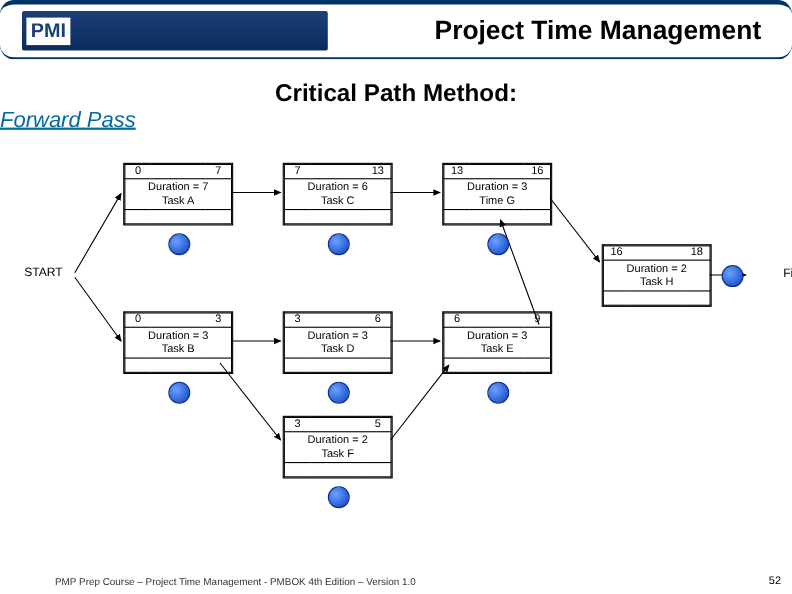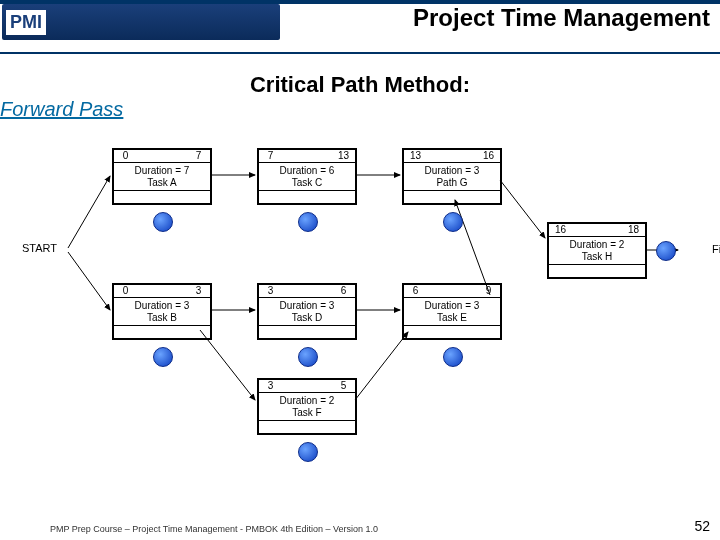--- a/index.html
+++ b/index.html
@@ -9,25 +9,26 @@
     height: 540px;
     font-family: Arial, Helvetica, sans-serif;
     background: #fff;
     color: #000;
     font-size: 12px;
     position: relative;
     overflow: hidden;
   }
   .header {
     display: flex;
-    align-items: flex-start;
+    align-items: center;
     height: 48px;
     border-top: 4px solid #003366;
     border-bottom: 2px solid #003366;
-    padding: 0 2px;
+    padding: 0 20px;
+    border-radius: 13px;
   }
   .logo {
     width: 270px;
     height: 36px;
     background: linear-gradient(#1a3f7a, #0b2b5a);
     display: flex;
     align-items: center;
     color: #fff;
     font-size: 8px;
     padding: 0 4px;
@@ -133,21 +134,21 @@
     left: 6px;
     bottom: 6px;
     font-size: 9px;
     color: #333;
     margin-left: 44px;
   }
   .pagenum {
     position: absolute;
     right: 10px;
     bottom: 6px;
-    font-size: 14px;
+    font-size: 10px;
     padding-left: 37px;
   }
 </style>
 </head>
 <body>
 
 <div class="header">
   <div class="logo">
     <span class="pmi">PMI</span>
   </div>
@@ -221,21 +222,21 @@
       </div>
   </div>
   <div class="dot" style="left:298px; top:82px;"></div>
 
   <div class="node" style="left:402px; top:18px;">
     <div class="row1">
         <div class="cell es">13</div>
         <div class="gap"></div>
         <div class="cell ef">16</div>
       </div>
-    <div class="row2"><span>Duration = 3</span><br><span>Path G</span></div>
+    <div class="row2"><span>Duration = 3</span><br><span>Time G</span></div>
     <div class="row3">
         <div class="cell ls"></div>
         <div class="gap2"></div>
         <div class="cell lf"></div>
       </div>
   </div>
   <div class="dot" style="left:443px; top:82px;"></div>
 
   <div class="node" style="left:547px; top:92px;">
     <div class="row1">

